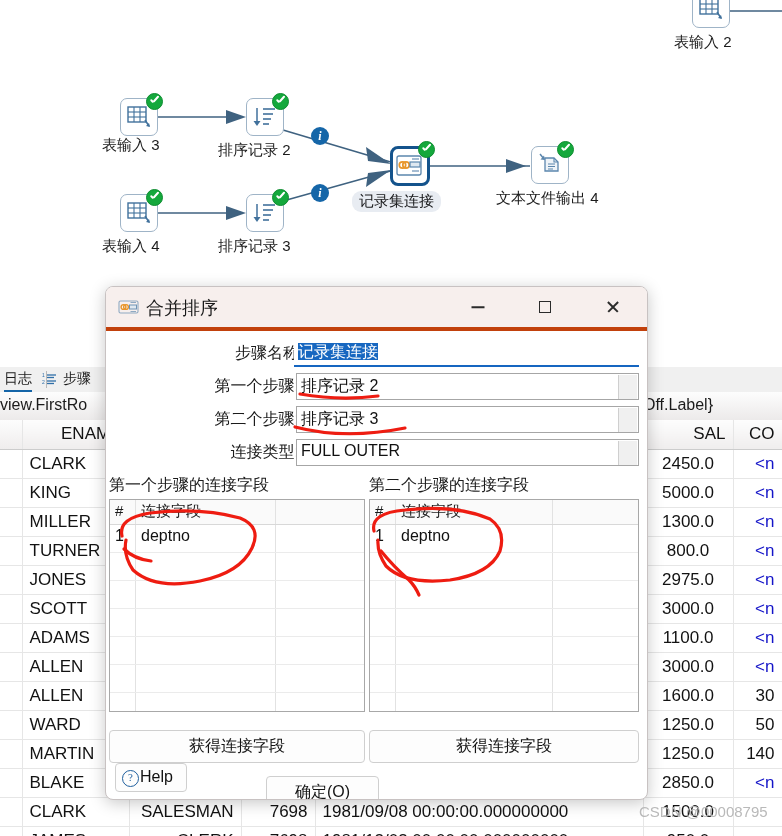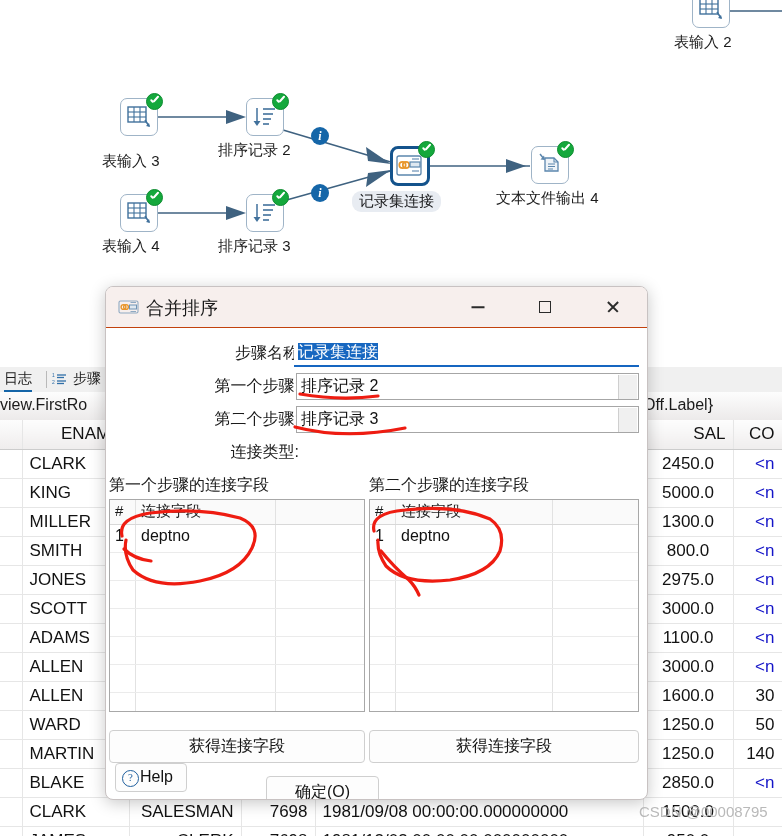--- a/index.html
+++ b/index.html
@@ -92,21 +92,21 @@
   .nullv{color:#1414c8;}
 
   
   #dialog{
     position:absolute;left:105px;top:286px;width:541px;height:512px;
     background:#ffffff;border:1px solid #c8c2c2;border-radius:8px;
     box-shadow:0 3px 16px rgba(0,0,0,.22);overflow:hidden;
   }
   #titlebar{
     position:absolute;left:0;top:0;width:100%;height:40px;
-    background:#f7efed;border-bottom:1px solid #c2410c;
+    background:#f7efed;border-bottom:4px solid #c2410c;
   }
   #dlgicon{position:absolute;left:12px;top:12px;width:20px;height:15px;}
   #dlgtitle{
     position:absolute;left:40px;top:9px;font-size:18px;color:#171717;
     white-space:nowrap;
   }
   .wbtn{
     position:absolute;top:0;width:46px;height:40px;cursor:default;
   }
   .wbtn .g{position:absolute;left:50%;top:50%;transform:translate(-50%,-50%);}
@@ -227,21 +227,21 @@
         <rect x="7" y="8" width="18" height="15" fill="none" stroke="#41719c" stroke-width="1.4"></rect>
         <line x1="7" y1="13" x2="25" y2="13" stroke="#41719c" stroke-width="1.1"></line>
         <line x1="13" y1="8" x2="13" y2="23" stroke="#41719c" stroke-width="1.1"></line>
         <line x1="19" y1="8" x2="19" y2="23" stroke="#41719c" stroke-width="1.1"></line>
         <line x1="7" y1="18" x2="25" y2="18" stroke="#41719c" stroke-width="1.1"></line>
         <path d="M24 21 L28 27" stroke="#41719c" stroke-width="1.6" fill="none"></path>
         <polygon points="25,27 29,28 28,24" fill="#41719c"></polygon>
       </svg>
       <div class="check"></div>
     </div>
-    <div class="node-label" style="left:-18px;top:54px;">表输入 3</div>
+    <div class="node-label" style="left:-18px;top:38px;">表输入 3</div>
   </div>
 
   <div class="node" style="left:120px;top:194px;">
     <div class="node-icon">
       <svg width="36" height="36" viewBox="0 0 36 36">
         <rect x="7" y="8" width="18" height="15" fill="none" stroke="#41719c" stroke-width="1.4"></rect>
         <line x1="7" y1="13" x2="25" y2="13" stroke="#41719c" stroke-width="1.1"></line>
         <line x1="13" y1="8" x2="13" y2="23" stroke="#41719c" stroke-width="1.1"></line>
         <line x1="19" y1="8" x2="19" y2="23" stroke="#41719c" stroke-width="1.1"></line>
         <line x1="7" y1="18" x2="25" y2="18" stroke="#41719c" stroke-width="1.1"></line>
@@ -318,21 +318,21 @@
   </div>
 </div>
 
 <div id="results">
 
   <div id="tabstrip">
     <div class="tabitem active" style="left:4px;">
       <span>日志</span>
     </div>
     <div class="tabdiv" style="left:46px;"></div>
-    <div class="tabitem" style="left:52px;">
+    <div class="tabitem" style="left:42px;">
       <span style="display:inline-block;width:17px;">
         <svg width="15" height="14" viewBox="0 0 15 14" style="vertical-align:-2px;">
           <text x="0" y="6" font-size="5" fill="#2f6fa8" font-family="Liberation Sans, sans-serif">1</text>
           <line x1="5" y1="4" x2="14" y2="4" stroke="#2f6fa8" stroke-width="1.3"></line>
           <line x1="5" y1="6.5" x2="12" y2="6.5" stroke="#2f6fa8" stroke-width="1.3"></line>
           <text x="0" y="13" font-size="5" fill="#2f6fa8" font-family="Liberation Sans, sans-serif">2</text>
           <line x1="5" y1="10" x2="14" y2="10" stroke="#2f6fa8" stroke-width="1.3"></line>
           <line x1="5" y1="12.5" x2="12" y2="12.5" stroke="#2f6fa8" stroke-width="1.3"></line>
         </svg>
       </span>
@@ -389,21 +389,21 @@
           <td class=""></td>
           <td class="c-ename">MILLER</td>
           <td class="c-job"></td>
           <td class="c-mgr"></td>
           <td class="c-date"></td>
           <td class="c-sal">1300.0</td>
           <td class="c-comm"><span class="nullv">&lt;n</span></td>
         </tr>
         <tr>
           <td class=""></td>
-          <td class="c-ename">SMITH</td>
+          <td class="c-ename">TURNER</td>
           <td class="c-job"></td>
           <td class="c-mgr"></td>
           <td class="c-date"></td>
           <td class="c-sal">800.0</td>
           <td class="c-comm"><span class="nullv">&lt;n</span></td>
         </tr>
         <tr>
           <td class=""></td>
           <td class="c-ename">JONES</td>
           <td class="c-job"></td>
@@ -540,20 +540,24 @@
   <div class="formrow" style="top:119px;">
     <div class="flabel" style="right:348px;width:200px;">第二个步骤:</div>
     <div class="ftext boxed" style="left:190px;width:343px;">
       <span>排序记录 3</span>
       <span class="combo-btn"></span>
     </div>
   </div>
 
   <div class="formrow" style="top:152px;">
     <div class="flabel" style="right:348px;width:200px;">连接类型:</div>
+    <div class="ftext boxed" style="left:190px;width:343px;">
+      <span>FULL OUTER</span>
+      <span class="combo-btn"></span>
+    </div>
   </div>
 
   <div class="grouplabel" style="left:263px;top:188px;">第二个步骤的连接字段</div>
   <div class="grouplabel" style="left:3px;top:188px;">第一个步骤的连接字段</div>
 
   <div class="fieldtable" style="left:3px;top:212px;width:256px;height:213px;">
     <div class="ft-head">
       <span class="hc" style="left:5px;">#</span>
       <span class="hc" style="left:31px;">连接字段</span>
       <span class="ft-vsep" style="left:25px;height:24px;"></span>

